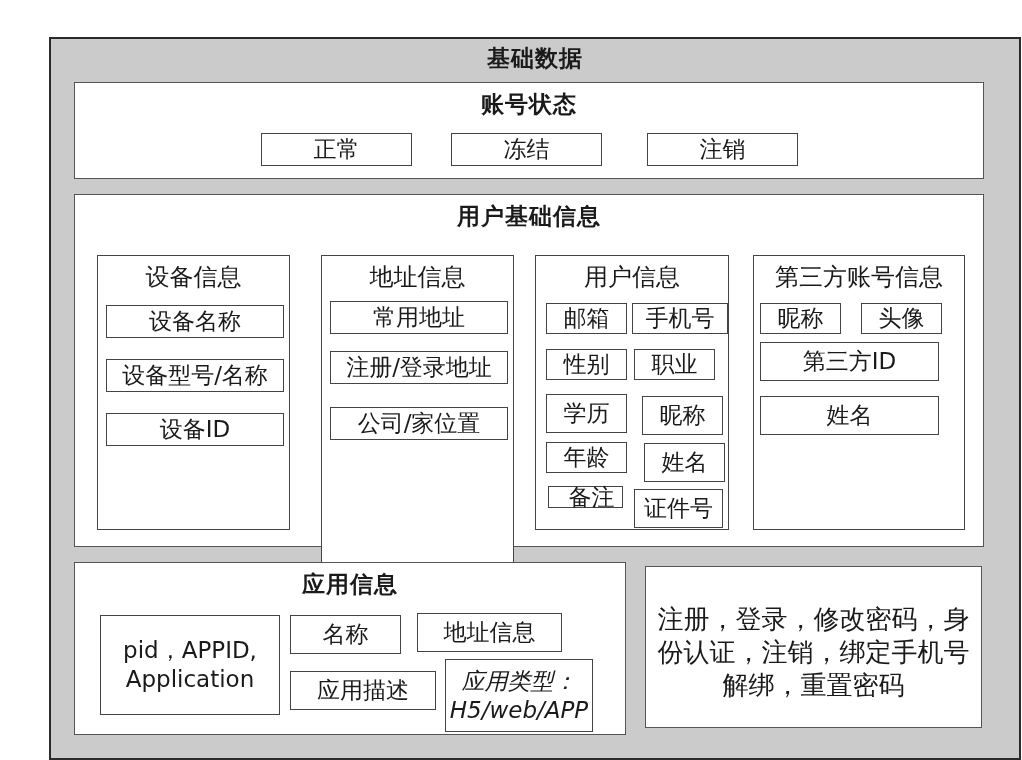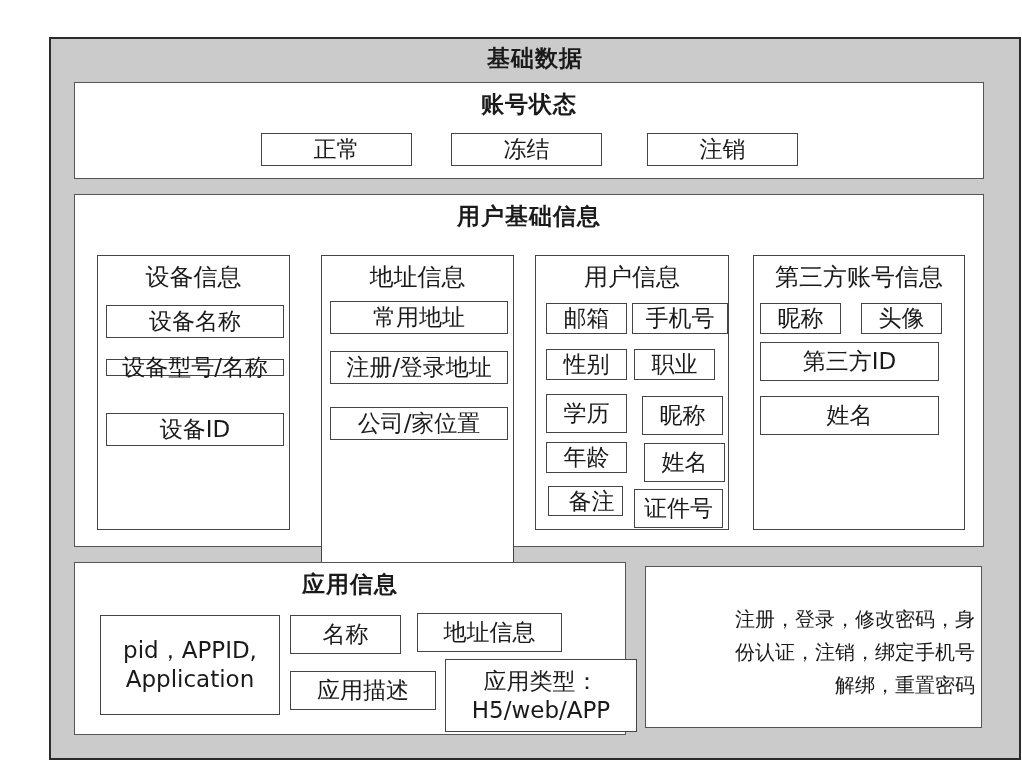--- a/index.html
+++ b/index.html
@@ -28,21 +28,21 @@
   .col {
     position: absolute; box-sizing: border-box;
     background: #ffffff; border: 1.5px solid #444444;
   }
   .col-title {
     position: absolute; left: 0; right: 0; text-align: center;
     font-size: 24px; white-space: nowrap;
   }
   .scenario-text {
     position: absolute; left: 6px; right: 6px; top: 36px;
-    text-align: right; font-size: 20px; line-height: 33px;
+    text-align: center; font-size: 26px; line-height: 33px;
   }
 </style>
 </head>
 <body>
 
 <div class="abs outer">
   <div class="title" style="top:4px;">基础数据</div>
 </div>
 
 <div class="abs panel" style="left:74px; top:82px; width:910px; height:97px;">
@@ -51,42 +51,42 @@
   <div class="box" style="left:376px; top:50px; width:151px; height:33px;">冻结</div>
   <div class="box" style="left:572px; top:50px; width:151px; height:33px;">注销</div>
 </div>
 
 <div class="abs panel" style="left:74px; top:194px; width:910px; height:353px;">
   <div class="title" style="top:6px;">用户基础信息</div>
 
   <div class="col" style="left:22px; top:60px; width:193px; height:275px;">
     <div class="col-title" style="top:5px;">设备信息</div>
     <div class="box" style="left:8px; top:49px; width:178px; height:33px;">设备名称</div>
-    <div class="box" style="left:8px; top:103px; width:178px; height:17px;">设备型号/名称</div>
+    <div class="box" style="left:8px; top:103px; width:178px; height:33px;">设备型号/名称</div>
     <div class="box" style="left:8px; top:157px; width:178px; height:33px;">设备ID</div>
   </div>
 
   <div class="col" style="left:246px; top:60px; width:193px; height:352px;">
     <div class="col-title" style="top:5px;">地址信息</div>
     <div class="box" style="left:8px; top:45px; width:178px; height:33px;">常用地址</div>
     <div class="box" style="left:8px; top:95px; width:178px; height:33px;">注册/登录地址</div>
     <div class="box" style="left:8px; top:151px; width:178px; height:33px;">公司/家位置</div>
   </div>
 
   <div class="col" style="left:460px; top:60px; width:194px; height:275px;">
     <div class="col-title" style="top:5px;">用户信息</div>
     <div class="box" style="left:10px; top:47px; width:81px; height:31px;">邮箱</div>
     <div class="box" style="left:96px; top:47px; width:96px; height:31px;">手机号</div>
     <div class="box" style="left:10px; top:93px; width:81px; height:31px;">性别</div>
     <div class="box" style="left:98px; top:93px; width:81px; height:31px;">职业</div>
     <div class="box" style="left:10px; top:138px; width:81px; height:39px;">学历</div>
     <div class="box" style="left:106px; top:140px; width:81px; height:39px;">昵称</div>
     <div class="box" style="left:10px; top:186px; width:81px; height:31px;">年龄</div>
     <div class="box" style="left:108px; top:187px; width:81px; height:39px;">姓名</div>
-    <div class="box" style="left:12px; top:230px; width:75px; height:30px;padding-left:12px;">备注</div>
+    <div class="box" style="left:12px; top:230px; width:75px; height:22px;padding-left:12px;">备注</div>
     <div class="box" style="left:98px; top:233px; width:89px; height:39px;">证件号</div>
   </div>
 
   <div class="col" style="left:678px; top:60px; width:212px; height:275px;">
     <div class="col-title" style="top:5px;">第三方账号信息</div>
     <div class="box" style="left:6px; top:47px; width:81px; height:31px;">昵称</div>
     <div class="box" style="left:107px; top:47px; width:81px; height:31px;">头像</div>
     <div class="box" style="left:6px; top:86px; width:179px; height:39px;">第三方ID</div>
     <div class="box" style="left:6px; top:140px; width:179px; height:39px;">姓名</div>
   </div>
@@ -94,21 +94,21 @@
 
 <div class="abs panel" style="left:74px; top:562px; width:552px; height:173px;">
   <div class="title" style="top:6px;">应用信息</div>
   <div class="box" style="left:25px; top:52px; width:180px; height:100px; flex-direction:column;">
     <span>pid，APPID,</span>
     <span>Application</span>
   </div>
   <div class="box" style="left:215px; top:52px; width:111px; height:39px;">名称</div>
   <div class="box" style="left:342px; top:50px; width:145px; height:39px;">地址信息</div>
   <div class="box" style="left:215px; top:108px; width:146px; height:39px;">应用描述</div>
-  <div class="box" style="left:370px; top:96px; width:192px; height:73px; flex-direction:column;">
+  <div class="box" style="left:370px; top:96px; width:148px; height:73px; flex-direction:column;font-style:italic;">
     <span>应用类型：</span>
     <span>H5/web/APP</span>
   </div>
 </div>
 
 <div class="abs panel" style="left:645px; top:566px; width:337px; height:162px;">
   <div class="scenario-text">
     <div>注册，登录，修改密码，身</div>
     <div>份认证，注销，绑定手机号</div>
     <div>解绑，重置密码</div>

